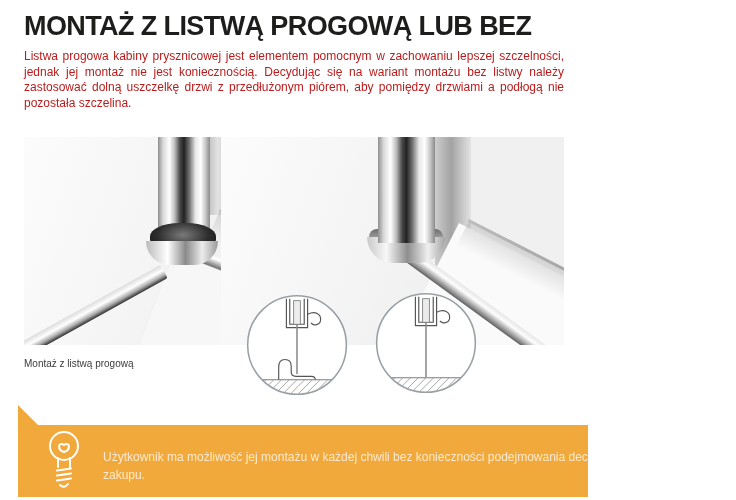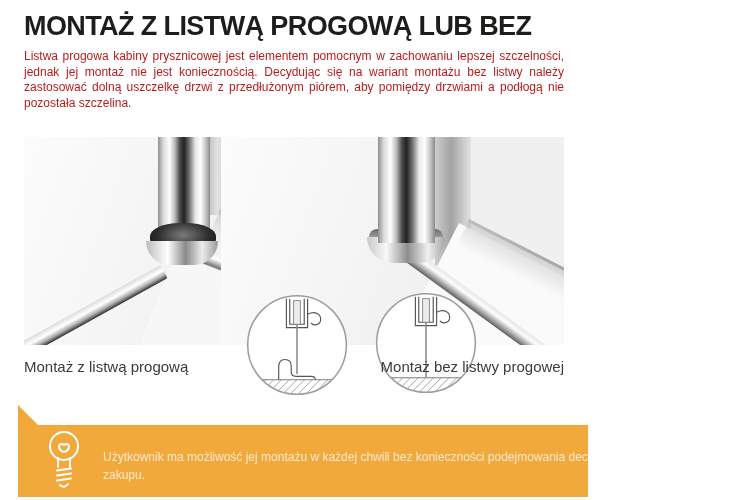--- a/index.html
+++ b/index.html
@@ -50,21 +50,21 @@
   .rp-cornerline{left:248px;top:82px;width:135px;height:3px;transform:rotate(27deg);
     transform-origin:0 0;background:linear-gradient(90deg,#bdbdbd,#a0a0a0);}
   .rp-rail{left:176px;top:100px;width:250px;height:15px;transform:rotate(36deg);
     transform-origin:0 0;background:linear-gradient(180deg,#e6e6e6,#fdfdfd 35%,#a6a6a6 72%,#5f5f5f);}
   .rp-footcap{left:148px;top:92px;width:74px;height:16px;border-radius:8px;
     background:linear-gradient(180deg,#6d6d6d,#c2c2c2);}
   .rp-foot{left:146px;top:100px;width:78px;height:26px;border-radius:0 0 40px 40px;
     background:linear-gradient(90deg,#c9c9c9,#f8f8f8 25%,#8e8e8e 52%,#f0f0f0 78%,#a5a5a5);}
   .rp-pillar{left:157px;top:0;width:57px;height:106px;}
   
-  .caption{position:absolute;top:221px;font-size:15px;color:#3b3b3b;}
+  .caption{position:absolute;top:221px;font-size:10px;color:#3b3b3b;}
   .caption.c-left{left:0;}
   .caption.c-right{right:0;}
   
   .detail-circle{position:absolute;width:106px;height:106px;}
   .detail-circle.d-left{left:220px;top:155px;}
   .detail-circle.d-right{left:349px;top:153px;}
   .detail-circle svg{width:100%;height:100%;display:block;}
   
   .note{position:relative;margin:5px 0 0 15px;width:696px;height:92px;background:#F2A93C;
     clip-path:polygon(3px 0,23px 20px,696px 20px,696px 92px,3px 92px);}
@@ -178,21 +178,20 @@
           <path d="M44,7 V37 H66 V7"></path>
           <path d="M47.5,7 V33.5 H62.5 V7"></path>
           <rect x="51.5" y="9" width="7" height="24.5" fill="#ececec" stroke="#7d7d7d" stroke-width="0.9"></rect>
           <path d="M66,23 C74,19.5 80,22.5 79.5,29 C79,34.5 72,35.5 69.5,32"></path>
           <line x1="55" y1="34" x2="55" y2="90.5" stroke="#8a8a8a" stroke-width="1.6"></line>
         </g>
       </svg>
     </div>
 
     <div class="caption c-left">Montaż z listwą progową</div>
-    <div class="caption c-right">Montaż bez listwy progowej</div>
   </div>
 
   <div class="note">
     <svg class="note-bulb" viewBox="0 0 40 64" fill="none" stroke="#ffffff" stroke-width="2" stroke-linecap="round">
       <circle cx="20" cy="17" r="14"></circle>
       <path d="M20,23 C13,21 14,12 20,16 C26,12 27,21 20,23"></path>
       <path d="M14,29 L14,38 M26,29 L26,38"></path>
       <path d="M13,41.5 L27,39.5 M13,46.5 L27,44.5 M13,51.5 L27,49.5"></path>
       <path d="M16,56 Q20,60 24,55"></path>
     </svg>

